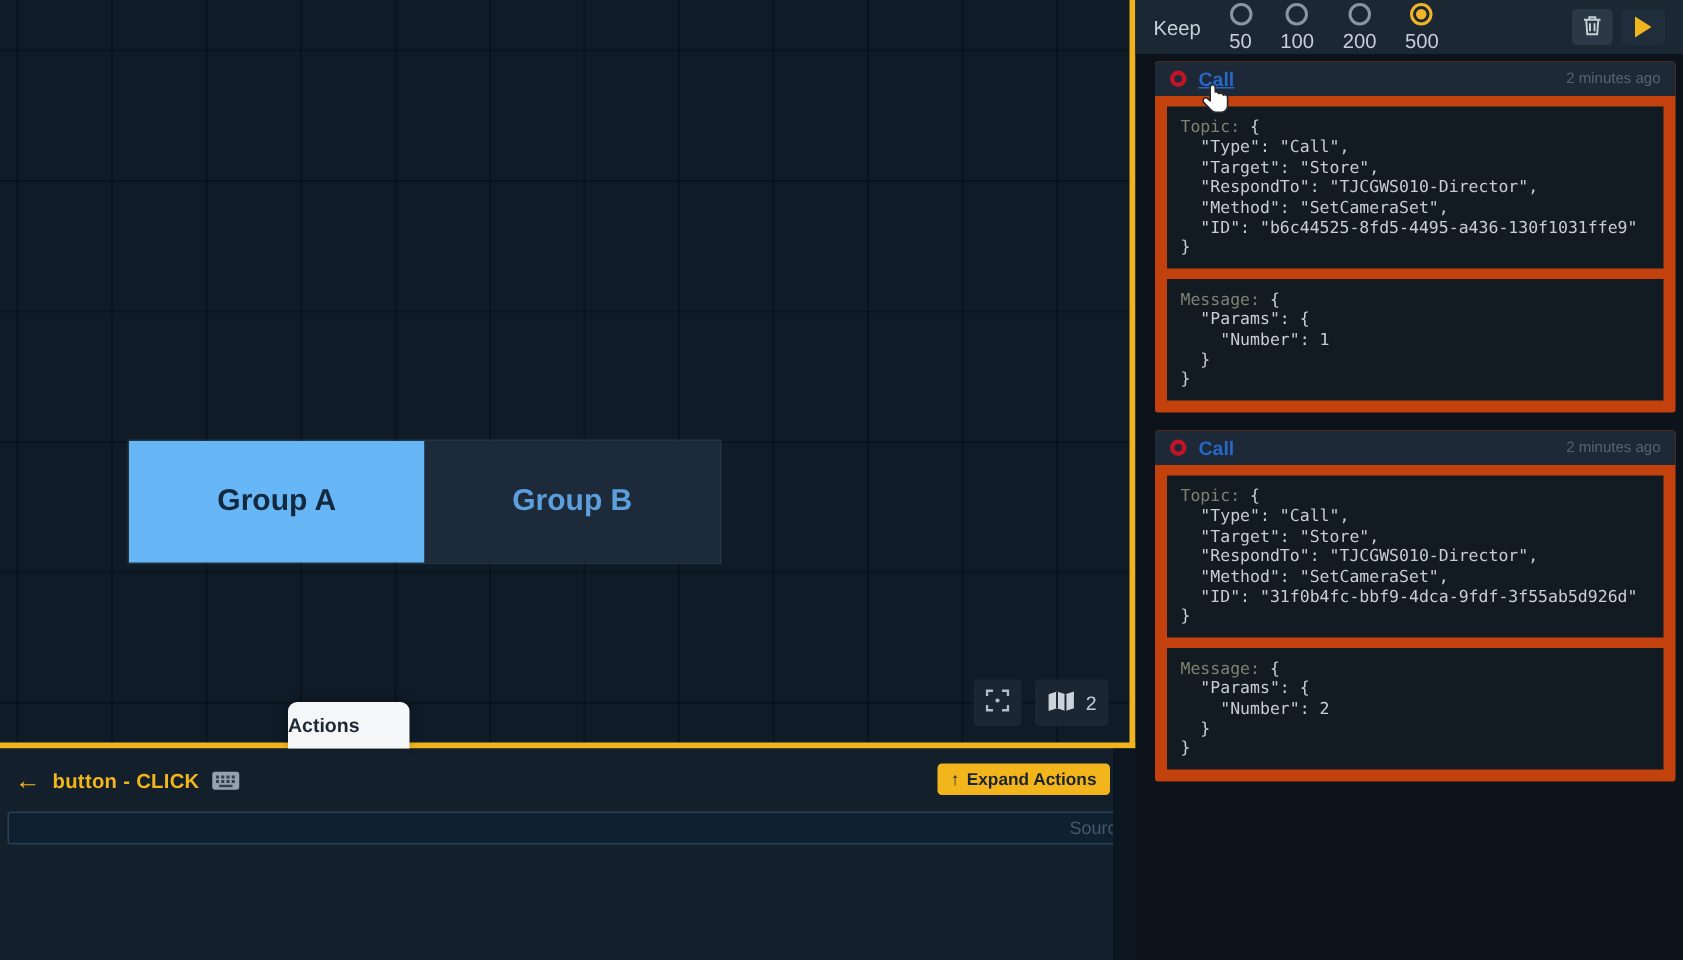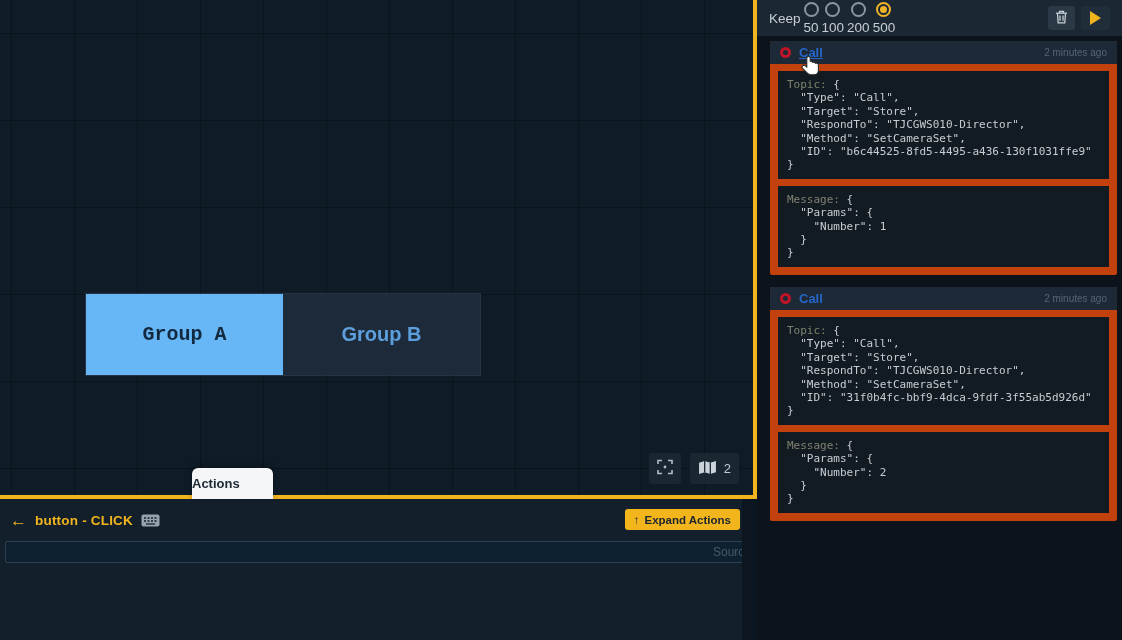--- a/index.html
+++ b/index.html
@@ -17,21 +17,21 @@
     background-position:11px 33px;
     border-right:4px solid #f0b41e;
     border-bottom:4px solid #f0b41e;
   }
   .group-row {
     position:absolute; left:85px; top:293px; width:396px; height:83px;
     display:flex; border:1px solid rgba(140,170,200,0.18);
   }
   .group-a {
     flex:1; background:#67b7f7; color:#13293f; font-weight:bold; font-size:20px;
-    display:flex; align-items:center; justify-content:center; cursor:default;font-family:Liberation Mono, monospace;
+    display:flex; align-items:center; justify-content:center; cursor:default;
   }
   .group-b {
     flex:1; background:#1c2a3a; color:#5d9fdd; font-weight:bold; font-size:20px;
     display:flex; align-items:center; justify-content:center; cursor:default;
   }
   .canvas-controls { position:absolute; right:14px; bottom:11px; display:flex; gap:9px; }
   .icon-btn {
     height:31px; background:#1a2733; border:none; border-radius:3px;
     display:flex; align-items:center; justify-content:center; gap:7px; padding:0 8px;
     color:#c3ccd4; font-size:13px; cursor:pointer;
@@ -62,21 +62,21 @@
   .bp-inputs input {
     flex:1; height:22px; background:#0e2131; border:1px solid #2b4055; border-radius:2px;
     color:#c6cdd4; font-size:12px; text-align:right; font-family:"Liberation Sans",sans-serif;
   }
   .bp-inputs input::placeholder { color:#44586b; }
   .gutter { position:absolute; left:742px; top:499px; width:15px; height:141px; background:#0c1620; }
 
   
   .right-panel { position:absolute; left:757px; top:0; width:365px; height:640px; background:#0d131a; }
   .keep-bar {
-    height:36px; background:#1b2834; display:flex; align-items:center; padding:0 12px; gap:3px;
+    height:36px; background:#1b2834; display:flex; align-items:center; padding:0 12px; gap:19px;
   }
   .keep-label { color:#c7ced6; font-size:13.5px; }
   .radio-opt { display:flex; align-items:center; gap:3px; cursor:pointer;flex-direction:column; }
   .radio-circle {
     width:15px; height:15px; border-radius:50%; border:2px solid #8a95a2;
     display:inline-flex; align-items:center; justify-content:center;
   }
   .radio-opt.selected .radio-circle { border-color:#f0b429; }
   .radio-opt.selected .radio-circle::after { content:""; width:7px; height:7px; border-radius:50%; background:#f0b429; }
   .radio-label { color:#c7ced6; font-size:13.5px; }

